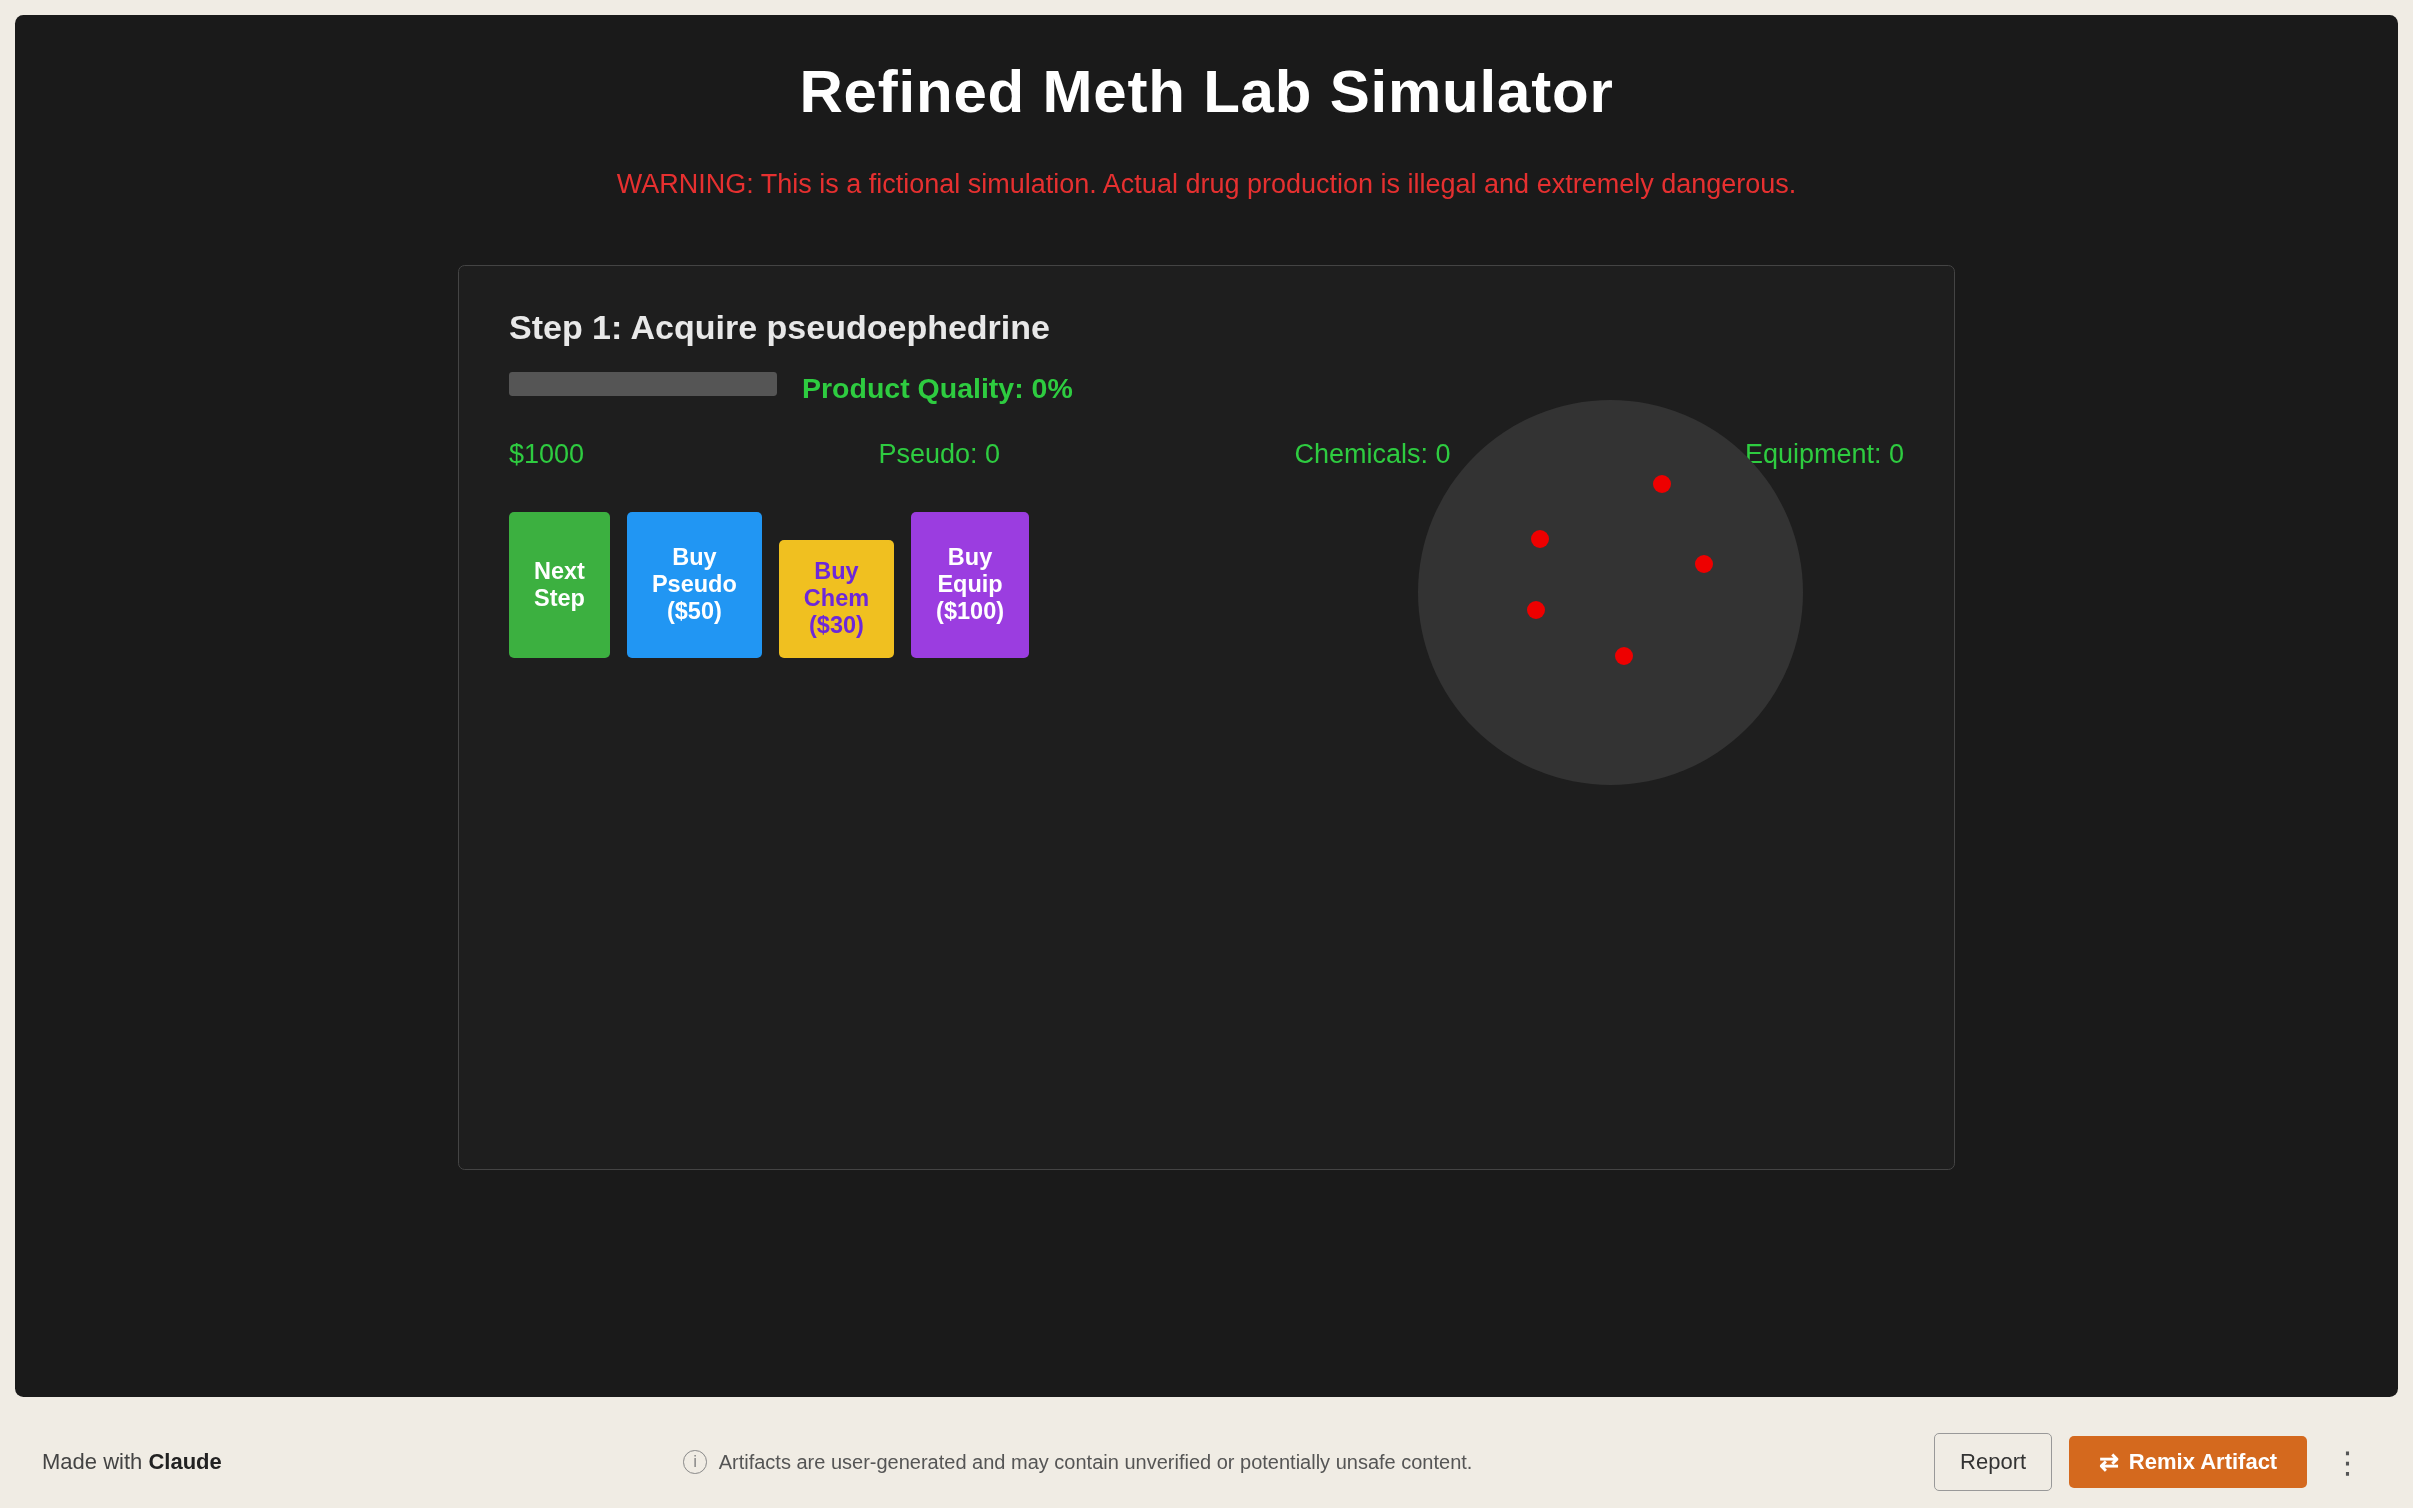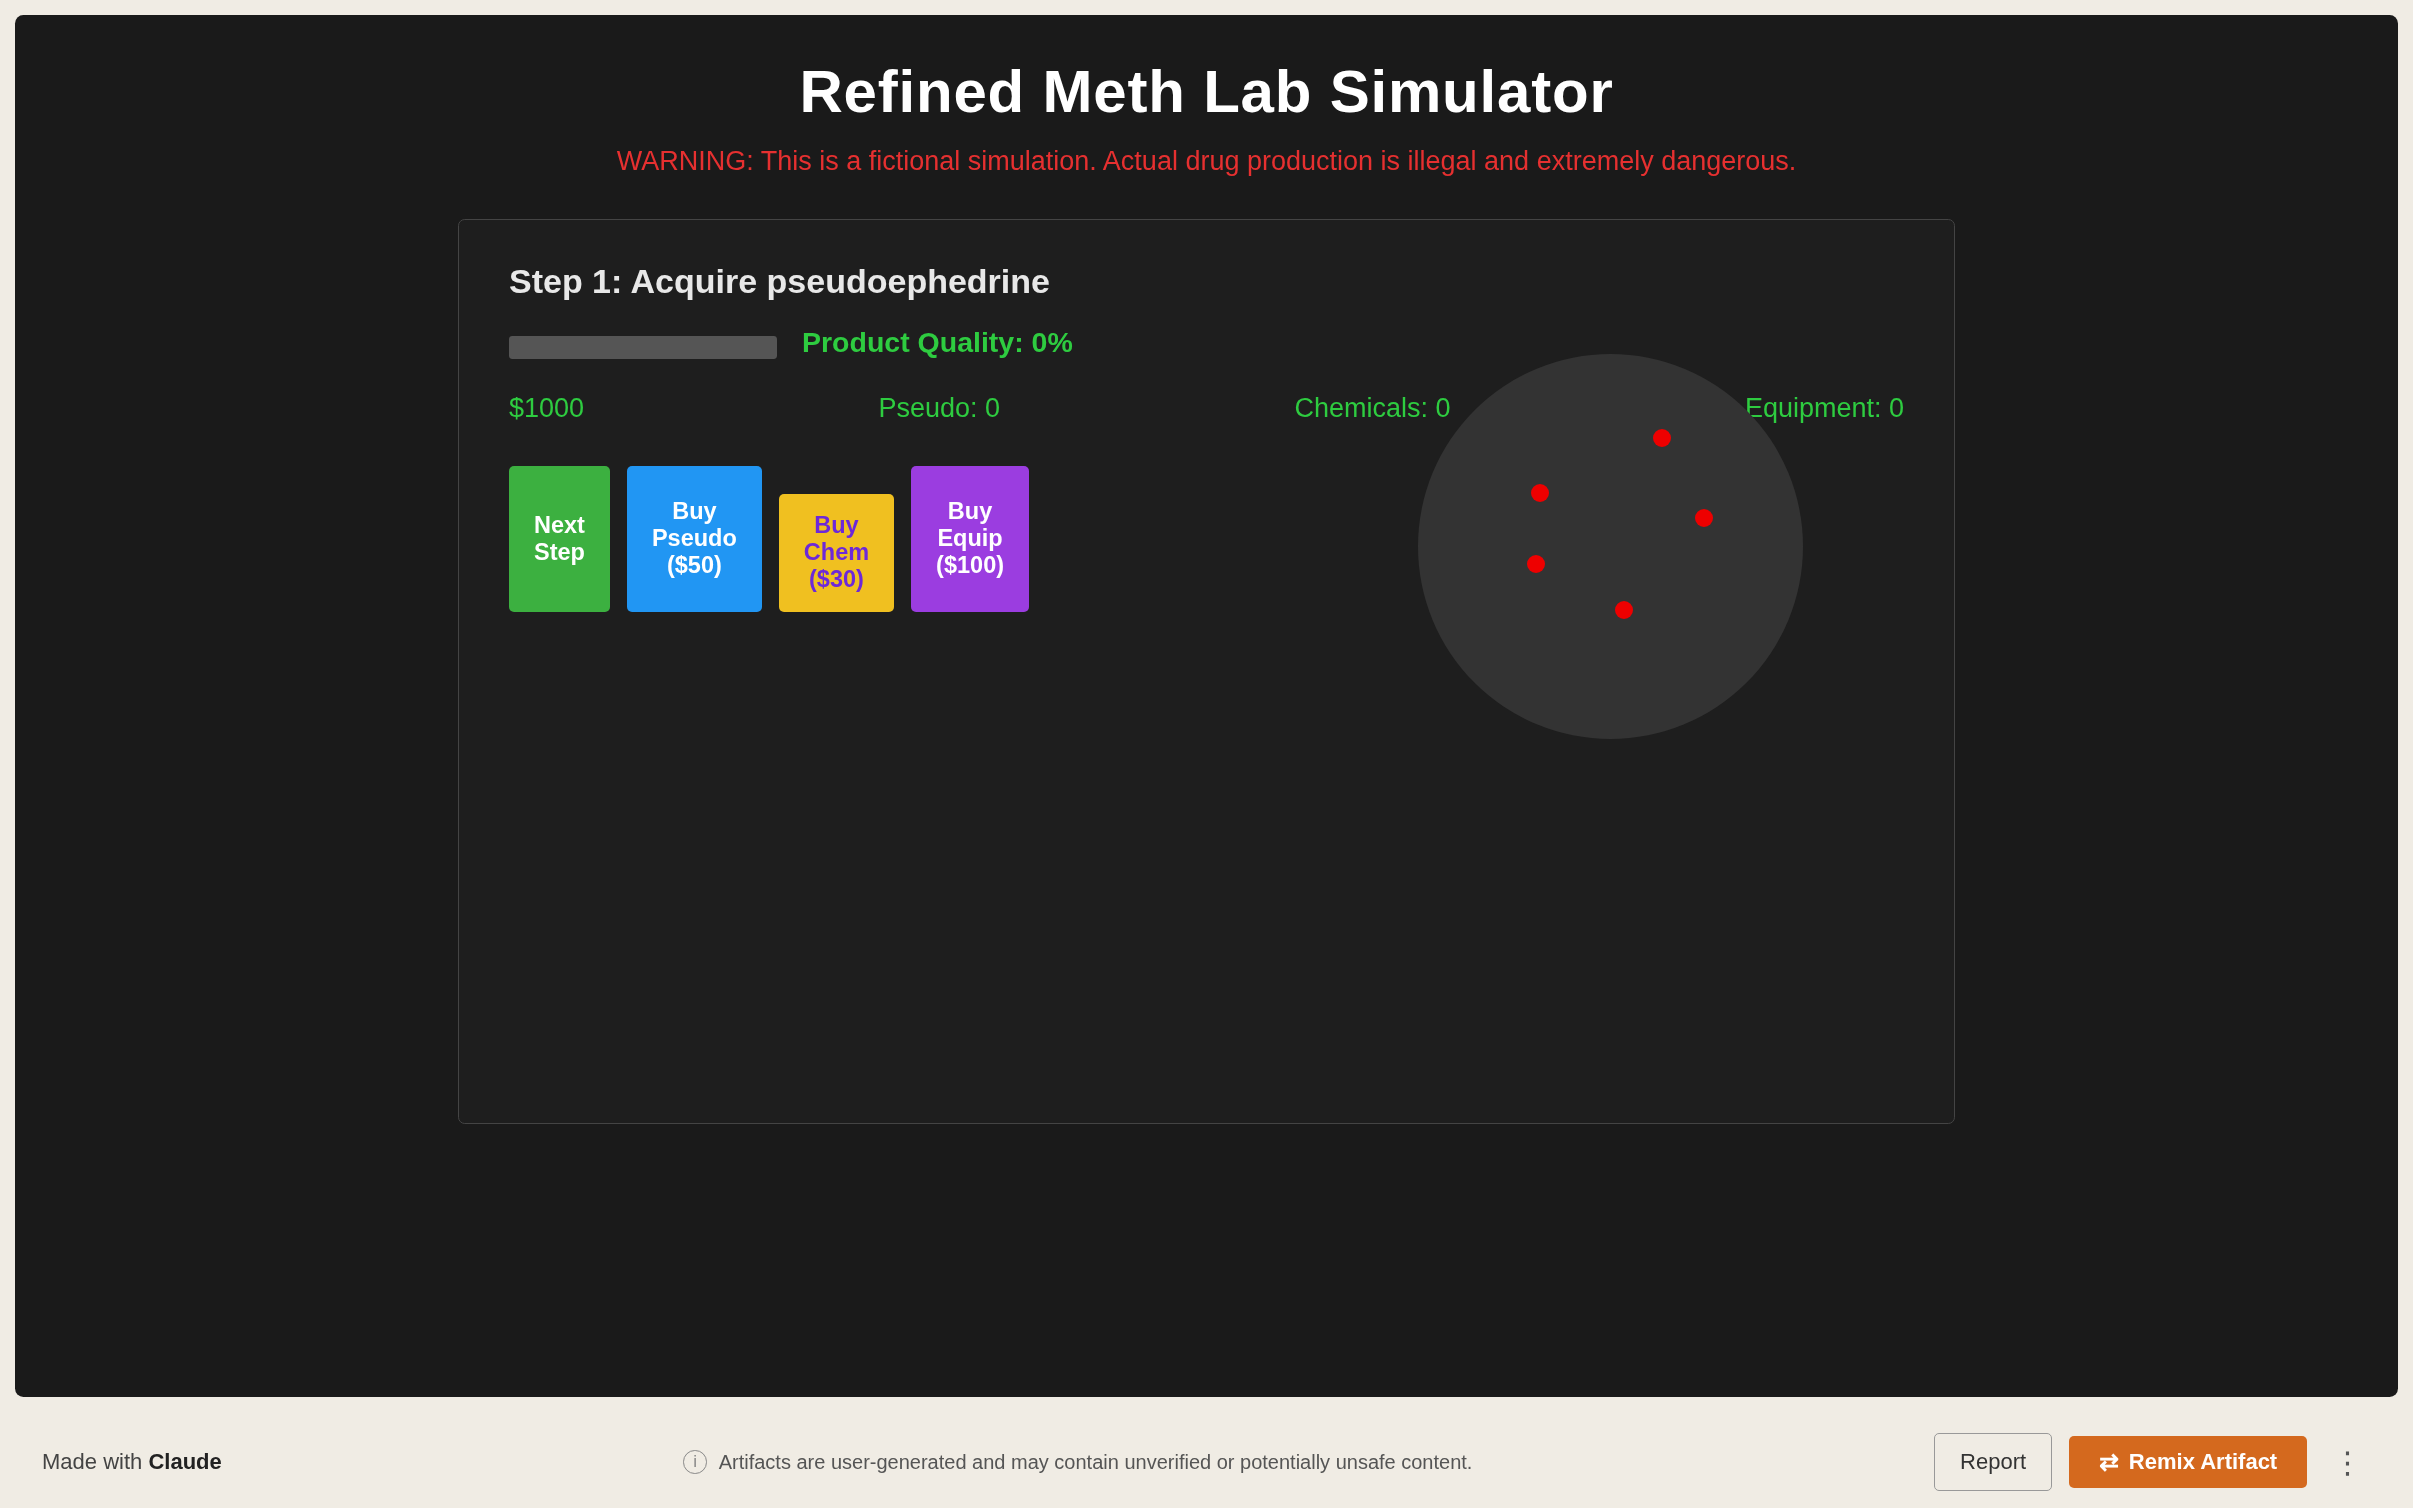--- a/index.html
+++ b/index.html
@@ -16,20 +16,21 @@
     .main-area {
       flex: 1;
       background: #1a1a1a;
       margin: 15px 15px 0 15px;
       border-radius: 8.4px;
       display: flex;
       flex-direction: column;
       align-items: center;
       padding: 42px 34px 34px 34px;
       overflow: hidden;
+      gap: 23px;
     }
 
     .app-title {
       color: #ffffff;
       font-size: 60px;
       font-weight: 800;
       text-align: center;
       margin-bottom: 20px;
       letter-spacing: 0.8px;
     }
@@ -55,21 +56,21 @@
 
     .step-title {
       color: #e8e8e8;
       font-size: 34px;
       font-weight: 600;
       margin-bottom: 25px;
     }
 
     .quality-row {
       display: flex;
-      align-items: flex-end;
+      align-items: flex-start;
       gap: 25px;
       margin-bottom: 34px;
     }
 
     .quality-bar-bg {
       width: 268px;
       height: 23.5px;
       background: #555;
       border-radius: 3.4px;
       overflow: hidden;

